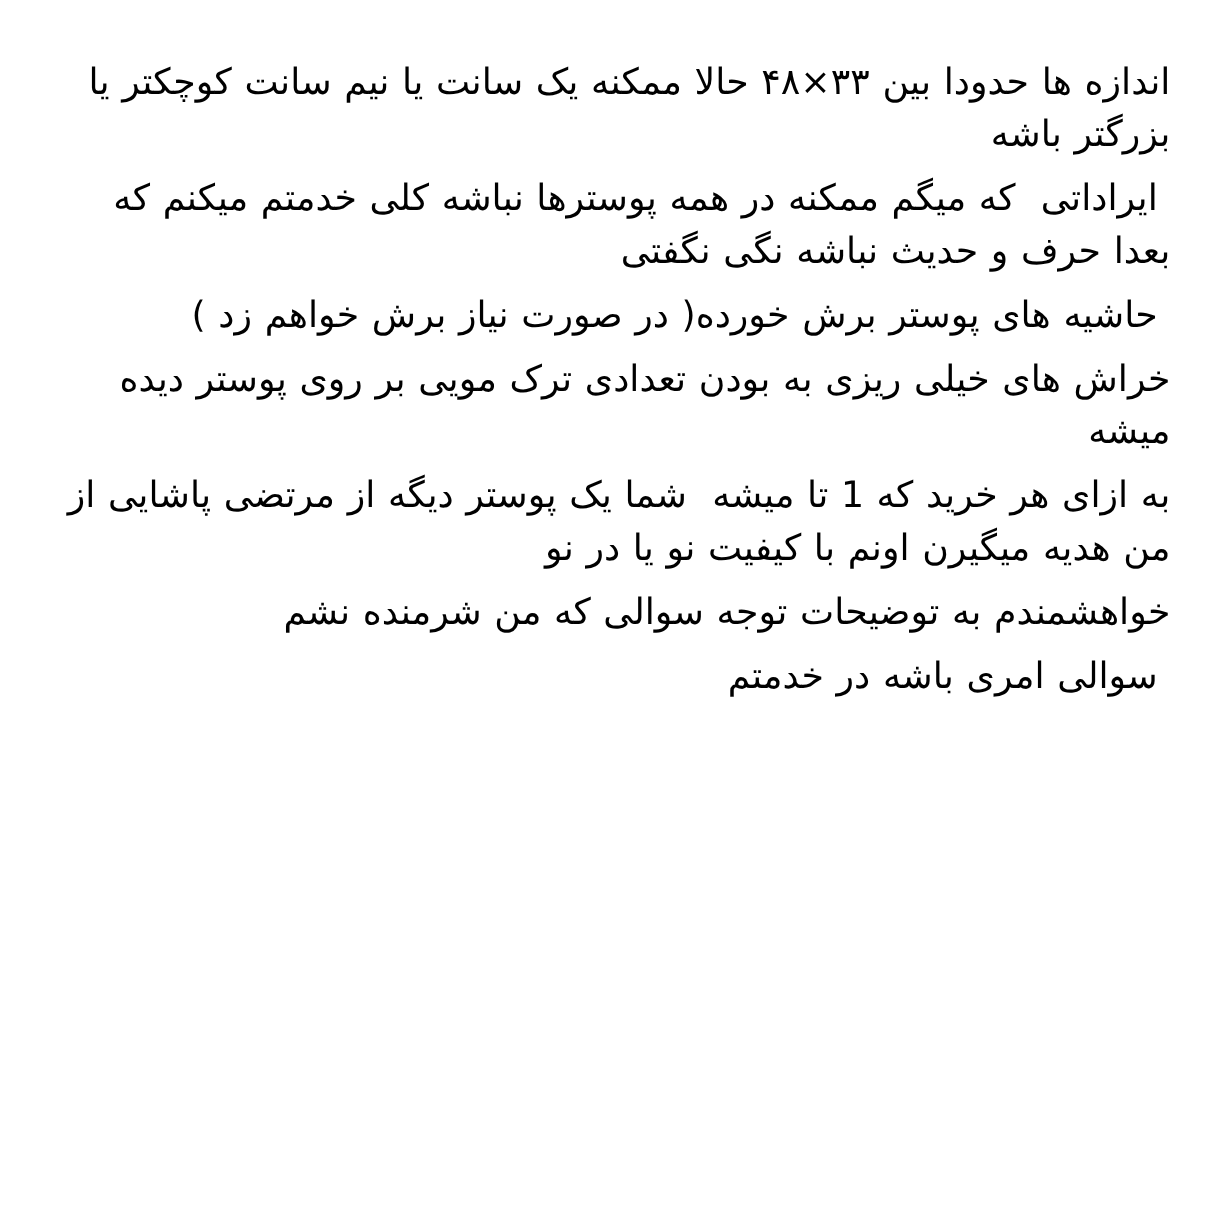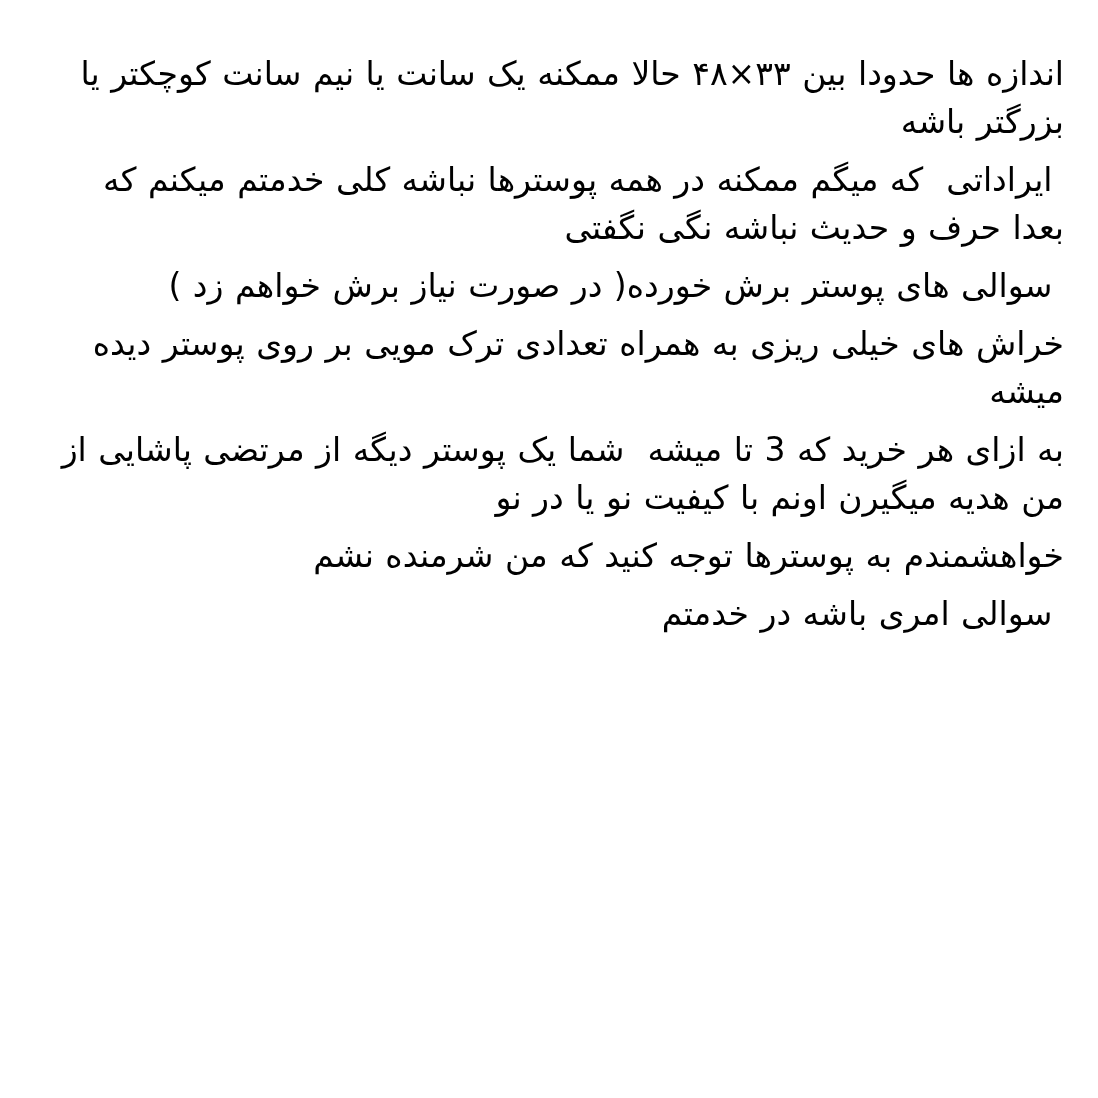--- a/index.html
+++ b/index.html
@@ -32,19 +32,19 @@
     word-spacing: 1px;
   }
 </style>
 </head>
 <body>
 
 <div class="page">
   <main class="doc" dir="rtl">
     <p class="para">اندازه ها حدودا بین ۳۳×۴۸ حالا ممکنه یک سانت یا نیم سانت کوچکتر یا بزرگتر باشه</p>
     <p class="para"> ایراداتی  که میگم ممکنه در همه پوسترها نباشه کلی خدمتم میکنم که بعدا حرف و حدیث نباشه نگی نگفتی</p>
-    <p class="para"> سوالی های پوستر برش خورده( در صورت نیاز برش خواهم زد )</p>
-    <p class="para">خراش های خیلی ریزی به همراه تعدادی ترک مویی بر روی پوستر دیده میشه</p>
-    <p class="para">به ازای هر خرید که 3 تا میشه  شما یک پوستر دیگه از مرتضی پاشایی از من هدیه میگیرن اونم با کیفیت نو یا در نو</p>
-    <p class="para">خواهشمندم به پوسترها توجه کنید که من شرمنده نشم</p>
+    <p class="para"> حاشیه های پوستر برش خورده( در صورت نیاز برش خواهم زد )</p>
+    <p class="para">خراش های خیلی ریزی به بودن تعدادی ترک مویی بر روی پوستر دیده میشه</p>
+    <p class="para">به ازای هر خرید که 1 تا میشه  شما یک پوستر دیگه از مرتضی پاشایی از من هدیه میگیرن اونم با کیفیت نو یا در نو</p>
+    <p class="para">خواهشمندم به توضیحات توجه سوالی که من شرمنده نشم</p>
     <p class="para"> سوالی امری باشه در خدمتم</p>
   </main>
 </div>
 
 </body></html>

